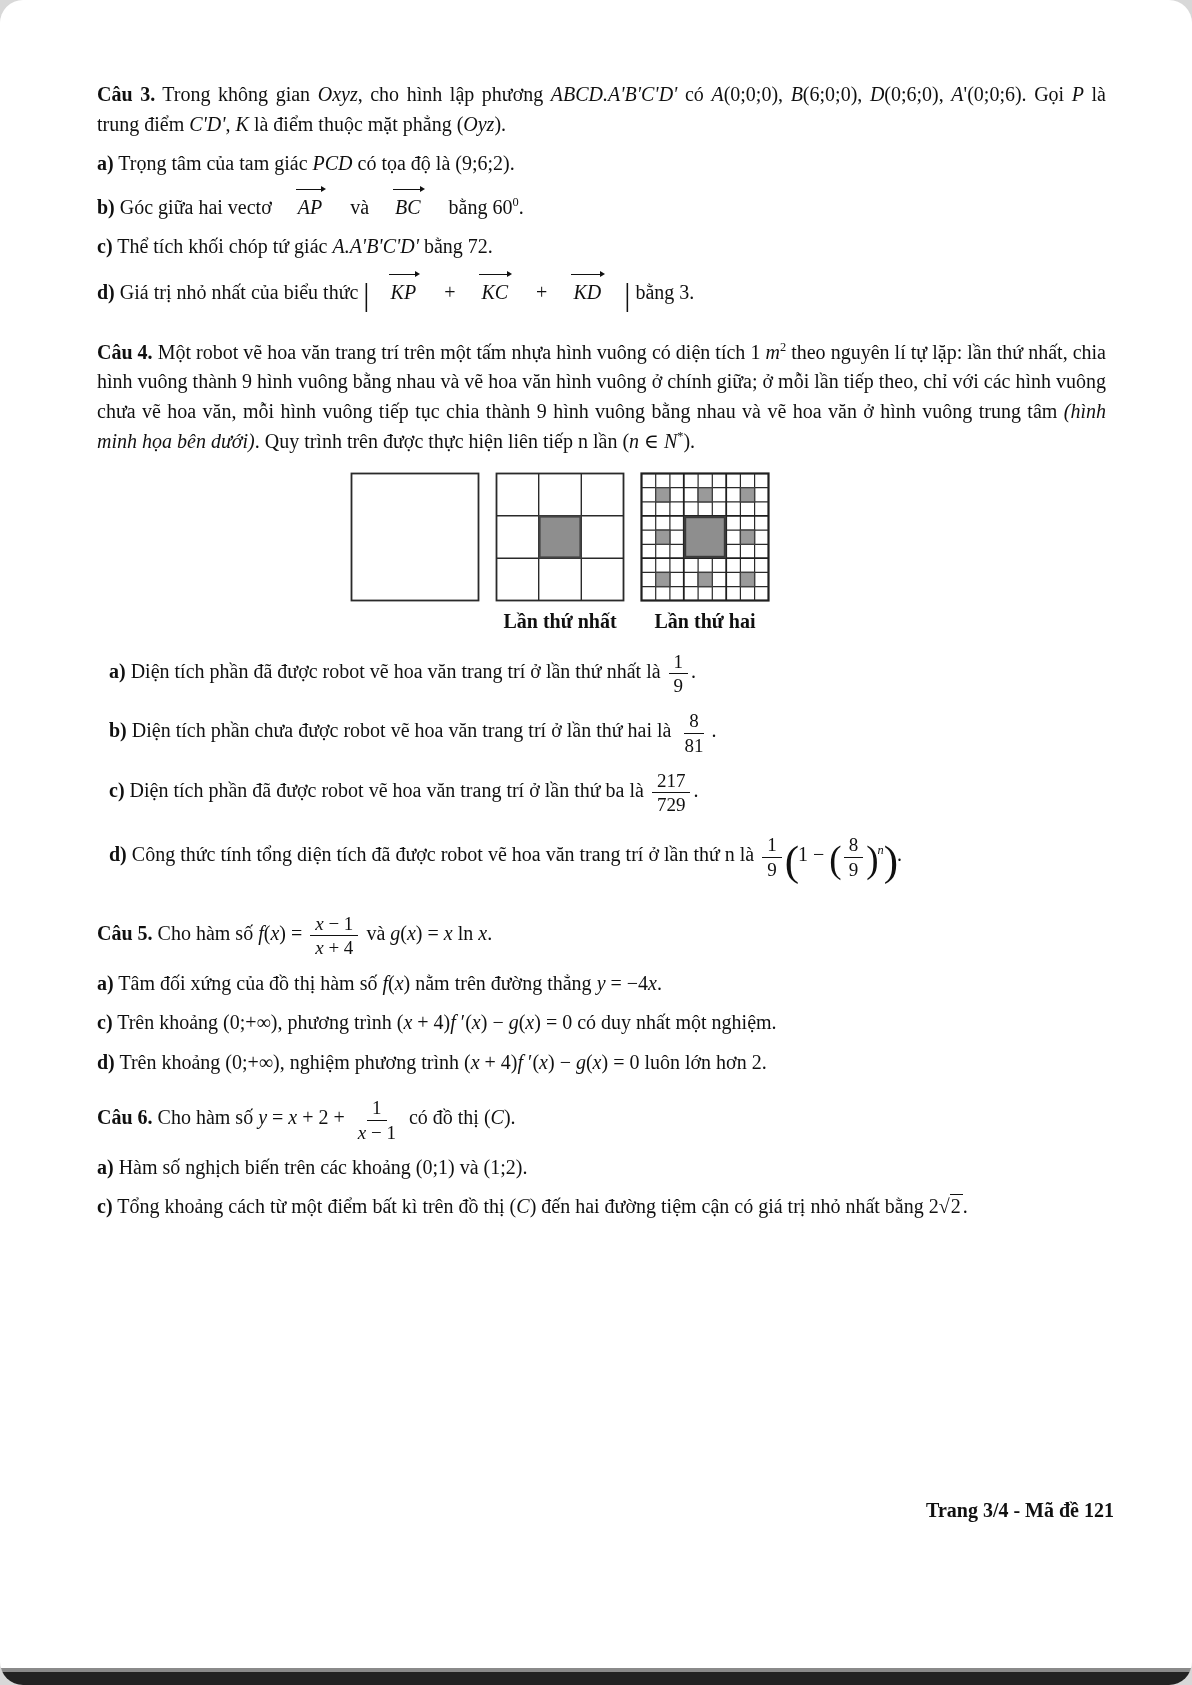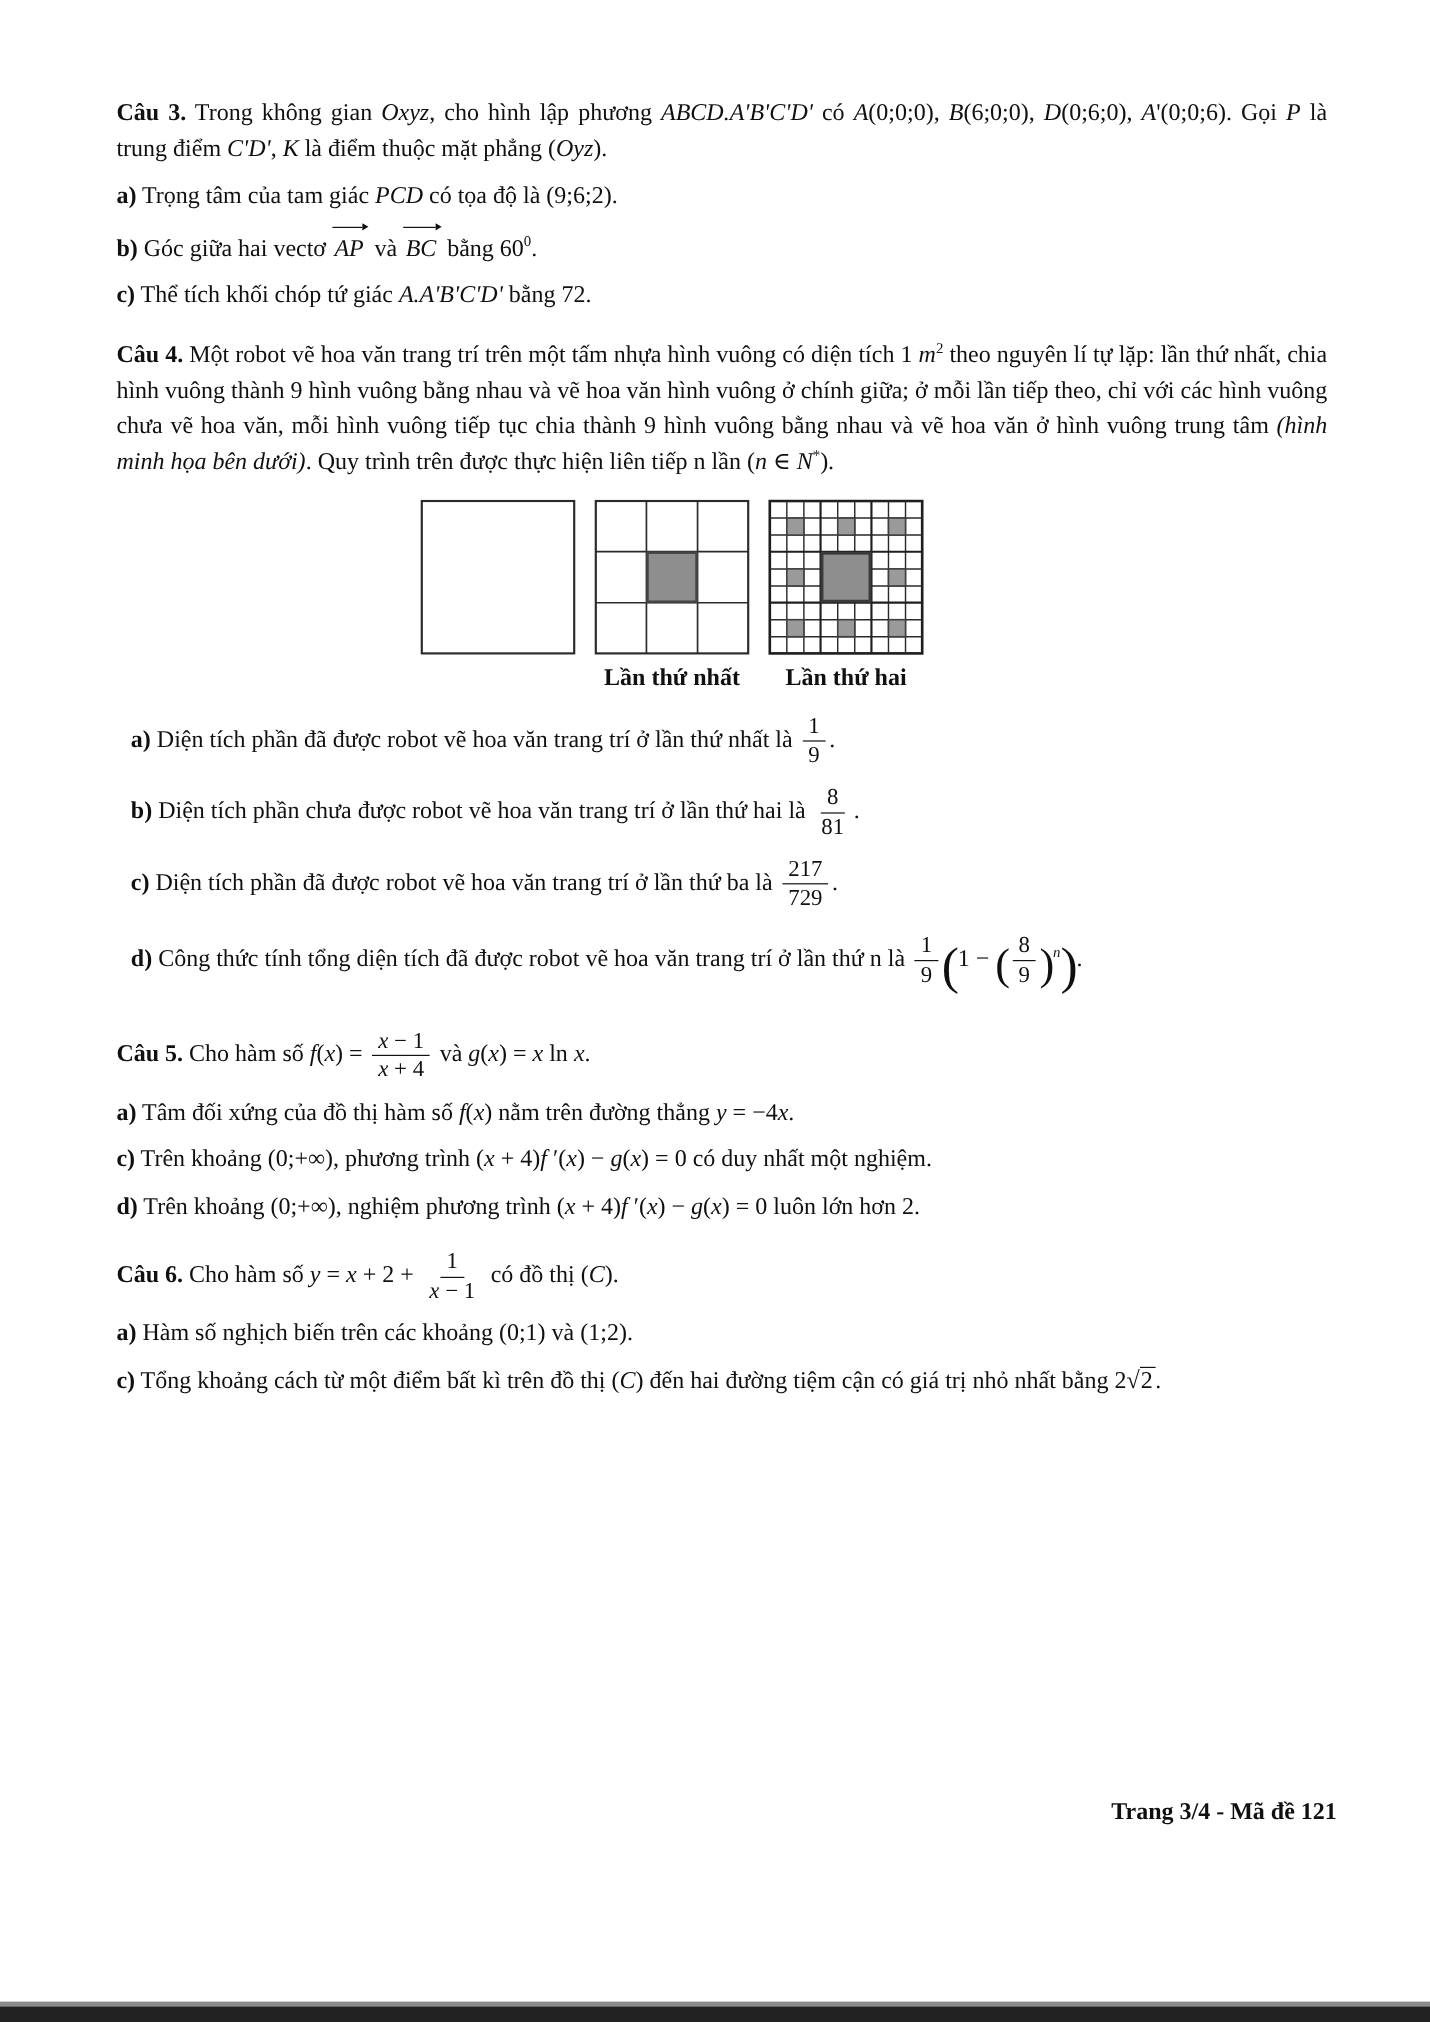--- a/index.html
+++ b/index.html
@@ -1,39 +1,39 @@
 <!DOCTYPE html>
 <html><head>
 <meta charset="utf-8">
 <style>
   * { box-sizing: border-box; }
   html,body { margin:0; padding:0; background:#d8d8d8; }
   .page {
     width:1192px; height:1685px; margin:0 auto; background:#ffffff;
     position:relative; overflow:hidden; color:#101010;
     font-family:"Liberation Serif","DejaVu Serif",serif;
-    font-size:20px; line-height:1.48;
+    font-size:20px; line-height:1.48;border-radius:23px;
   }
   .content { padding:60px 86px 0 97px; }
   p.para { margin:0 0 10px 0; text-align:justify; }
   p.q-intro { margin-top:20px; }
   p.item { margin:10px 0; }
   p.item-tall { margin:14px 12px; }
   b { font-weight:bold; }
   sup { font-size:0.62em; line-height:0; }
 
   
   .frac { display:inline-flex; flex-direction:column; align-items:center;
           vertical-align:middle; line-height:1.12; margin:0 3px; font-size:0.95em; }
   .frac .num { padding:0 5px 1px 5px; border-bottom:1.4px solid #111; }
   .frac .den { padding:1px 5px 0 5px; }
 
   
   .vec { position:relative; display:inline-block; font-style:italic;
-         margin:0 0; padding:4px 4px 0 2px; }
+         margin:0 19px; padding:4px 4px 0 2px; }
   .vec::before { content:''; position:absolute; top:0; left:0; right:5px;
                  border-top:1.4px solid #111; }
   .vec::after { content:''; position:absolute; top:-3px; right:0; width:0; height:0;
                 border-left:5px solid #111; border-top:3.5px solid transparent;
                 border-bottom:3.5px solid transparent; }
 
   .abs  { font-size:1.55em; font-weight:300; vertical-align:-0.18em; }
   .bigp { font-size:2.15em; font-weight:300; vertical-align:-0.32em; letter-spacing:-1px; }
   .bigp2{ font-size:1.85em; font-weight:300; vertical-align:-0.28em; letter-spacing:-1px; }
   .rad  { border-top:1.4px solid #111; padding:0 2px 0 1px; }
@@ -51,20 +51,21 @@
 </head>
 <body>
 
 <div class="page">
   <div class="content">
 
     <p class="para q-intro"><b>Câu 3.</b> Trong không gian <i>Oxyz</i>, cho hình lập phương <i>ABCD.A'B'C'D'</i> có <i>A</i>(0;0;0), <i>B</i>(6;0;0), <i>D</i>(0;6;0), <i>A</i>'(0;0;6). Gọi <i>P</i> là trung điểm <i>C'D'</i>, <i>K</i> là điểm thuộc mặt phẳng (<i>Oyz</i>).</p>
     <p class="para item"><b>a)</b> Trọng tâm của tam giác <i>PCD</i> có tọa độ là (9;6;2).</p>
     <p class="para item"><b>b)</b> Góc giữa hai vectơ <span class="vec"><i>AP</i></span> và <span class="vec"><i>BC</i></span> bằng 60<sup>0</sup>.</p>
     <p class="para item"><b>c)</b> Thể tích khối chóp tứ giác <i>A.A'B'C'D'</i> bằng 72.</p>
+    <p class="para item"><b>d)</b> Giá trị nhỏ nhất của biểu thức <span class="abs">|</span><span class="vec"><i>KP</i></span> + <span class="vec"><i>KC</i></span> + <span class="vec"><i>KD</i></span><span class="abs">|</span> bằng 3.</p>
 
     <p class="para q-intro"><b>Câu 4.</b> Một robot vẽ hoa văn trang trí trên một tấm nhựa hình vuông có diện tích 1 <i>m</i><sup>2</sup> theo nguyên lí tự lặp: lần thứ nhất, chia hình vuông thành 9 hình vuông bằng nhau và vẽ hoa văn hình vuông ở chính giữa; ở mỗi lần tiếp theo, chỉ với các hình vuông chưa vẽ hoa văn, mỗi hình vuông tiếp tục chia thành 9 hình vuông bằng nhau và vẽ hoa văn ở hình vuông trung tâm <i>(hình minh họa bên dưới)</i>. Quy trình trên được thực hiện liên tiếp n lần (<i>n</i> ∈ <i>N</i><sup>*</sup>).</p>
 
     <div class="figure">
       <div class="fig-item">
         <svg width="130" height="130" viewBox="0 0 130 130">
           <rect x="1.5" y="1.5" width="127" height="127" fill="#ffffff" stroke="#2a2a2a" stroke-width="1.8"></rect>
         </svg>
       </div>
       <div class="fig-item">

